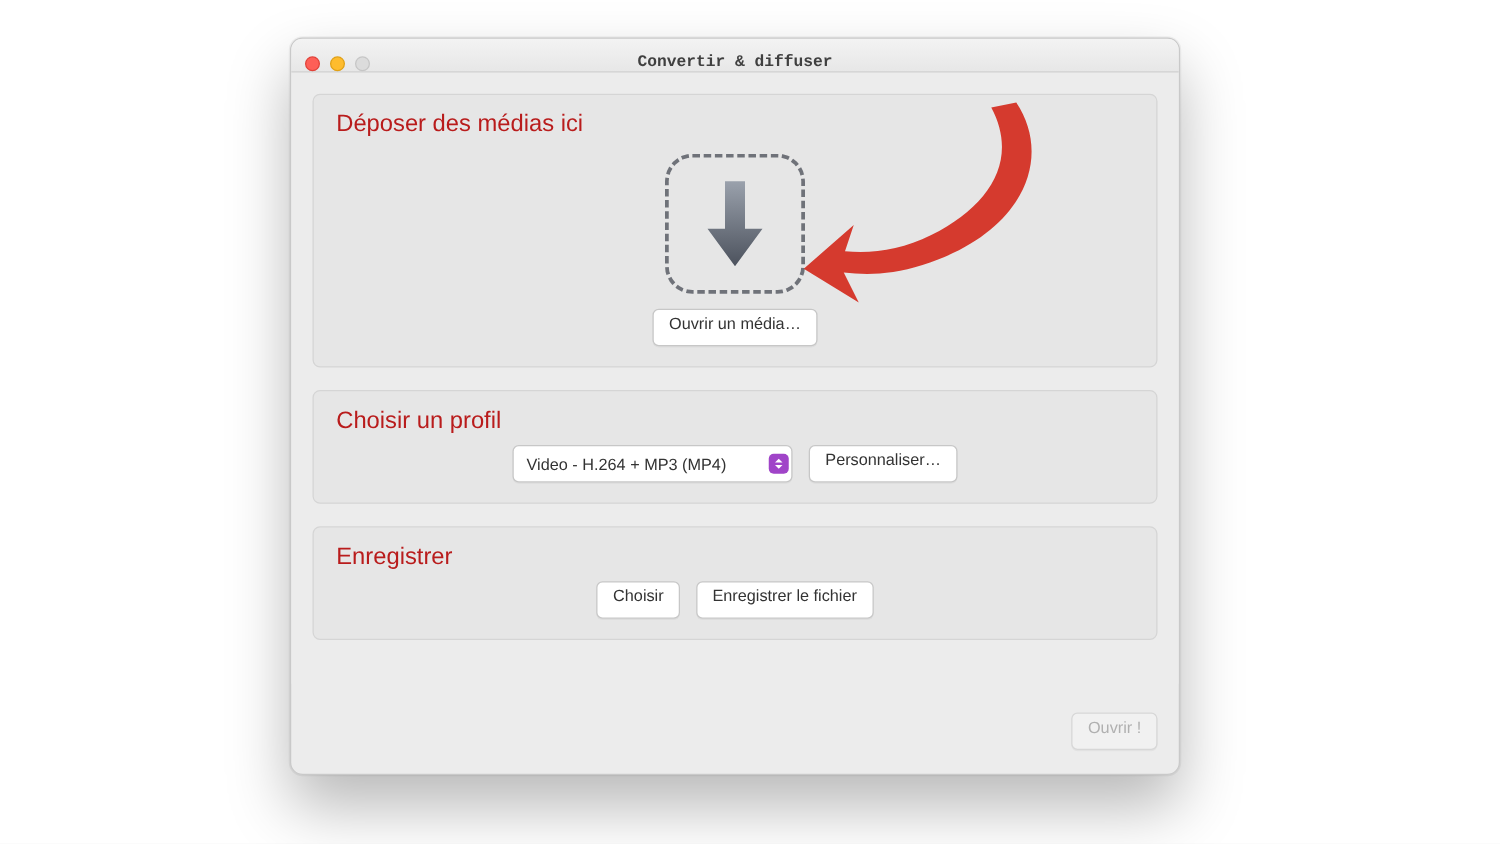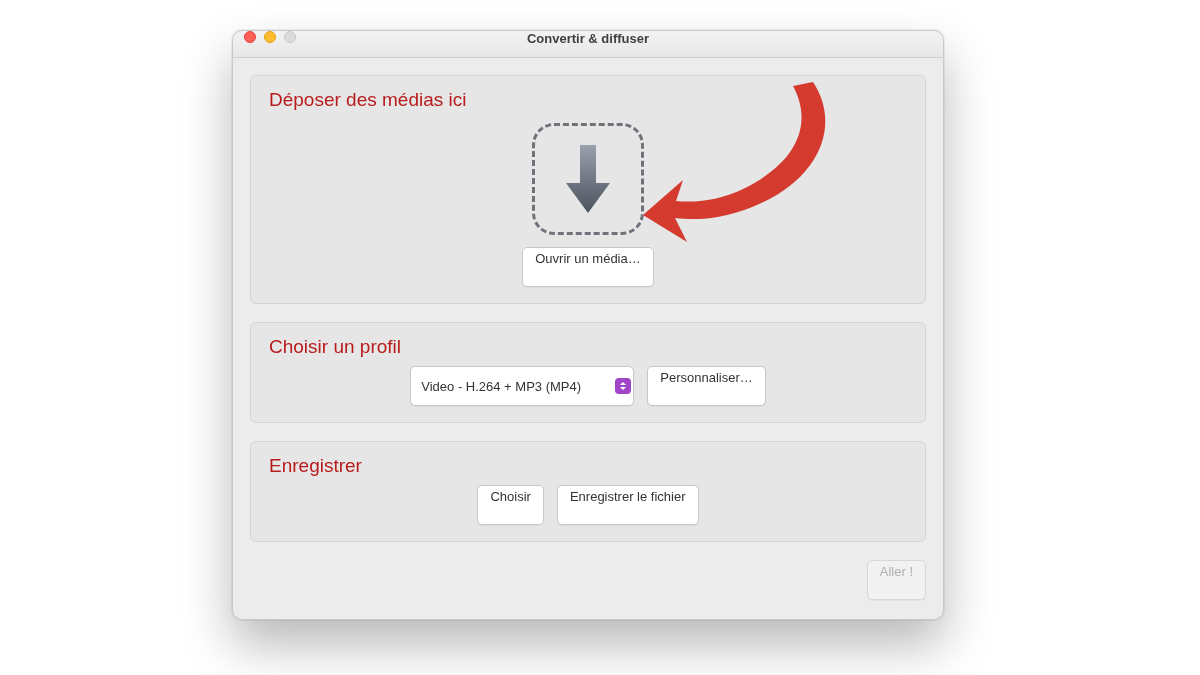--- a/index.html
+++ b/index.html
@@ -23,22 +23,23 @@
     border: 1px solid #c9c9c9;
     border-radius: 10px;
     box-shadow: 0 25px 50px rgba(0,0,0,0.28), 0 0 0 1px rgba(0,0,0,0.05);
     overflow: hidden;
   }
   .titlebar {
     height: 27px;
     border-bottom: 1px solid #d0d0d0;
     background: linear-gradient(#f3f3f3, #e7e7e7);
     display: flex;
-    align-items: flex-start;
+    align-items: flex-end;
     position: relative;
+    font-family: Liberation Mono, monospace;
   }
   .traffic {
     display: flex;
     gap: 8px;
     padding-left: 11px;
   }
   .tl {
     width: 12px; height: 12px; border-radius: 50%;
   }
   .tl.red { background: #fe5f57; border: 0.5px solid #e14239; }
@@ -84,21 +85,21 @@
     border-radius: 22px;
     display: flex;
     align-items: center;
     justify-content: center;
   }
   .dl-arrow svg { display:block; }
   .btn {
     background: #fff;
     border: 1px solid #c7c7c7;
     border-radius: 5px;
-    padding: 2px 12px 18px;
+    padding: 2px 12px 8px;
     font-size: 13px;
     color: #333;
     cursor: default;
     box-shadow: 0 1px 0 rgba(0,0,0,0.04);
     display: inline-flex;
     align-items: center;
     line-height: 18px;
   }
   .btn.disabled {
     background: #f1f1f1;
@@ -206,21 +207,21 @@
       <div class="section-title">Enregistrer</div>
       <div class="dest-row">
         <button class="btn">Choisir</button>
         <button class="btn">Enregistrer le fichier</button>
       </div>
     </div>
 
   </div>
 
   <div class="footer">
-    <button class="btn disabled">Aller !</button>
+    <button class="btn disabled">Ouvrir !</button>
   </div>
 </div>
 
 <div class="annotation-arrow">
   <svg width="210" height="195" viewBox="0 0 210 195">
     <path d="M 170 10
              C 200 55, 175 115, 95 140
              C 70 148, 50 148, 32 146
              L 44 170
              L 0 143

